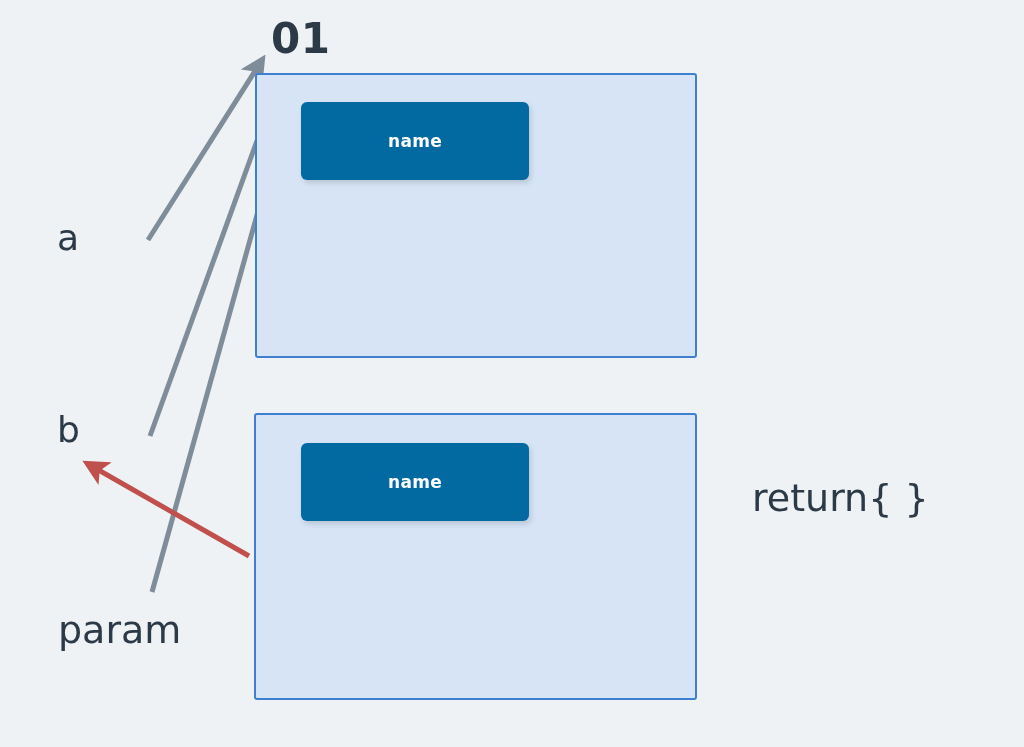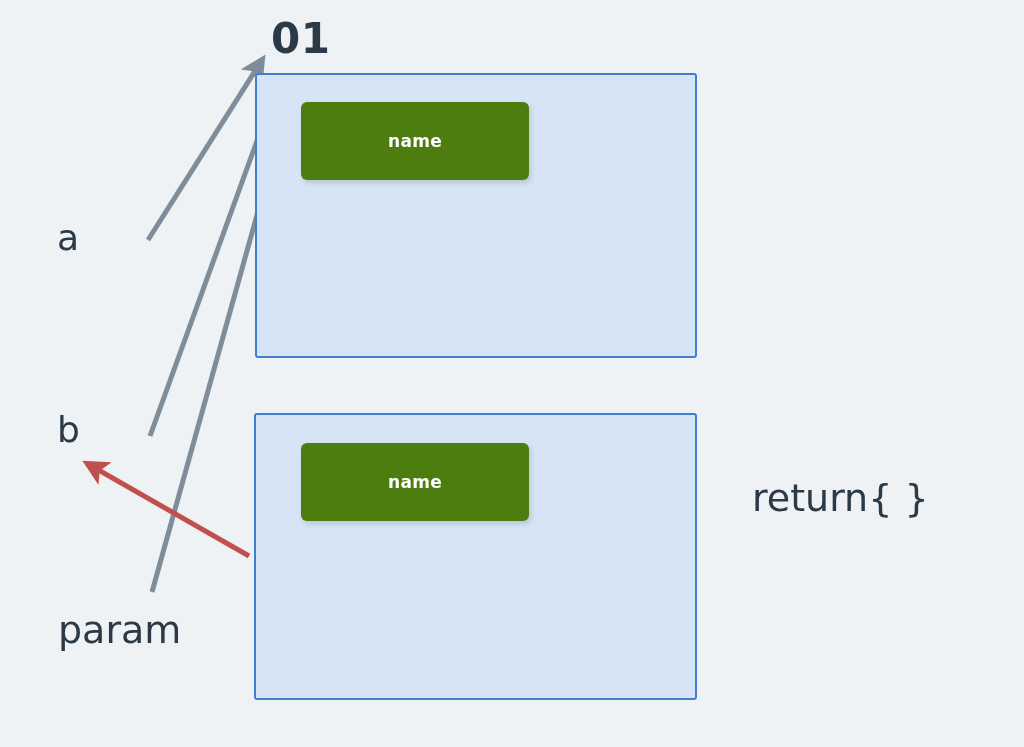--- a/index.html
+++ b/index.html
@@ -42,21 +42,21 @@
   }
   #block-2 {
     left: 254px;
     top: 413px;
     width: 443px;
     height: 287px;
   }
   .name-chip {
     position: absolute;
     box-sizing: border-box;
-    background: #4d7c0f;
+    background: #0369a1;
     border-radius: 6px;
     box-shadow: 2px 3px 5px rgba(80,90,100,0.22);
     display: flex;
     align-items: center;
     justify-content: center;
   }
   #chip-1 {
     left: 301px;
     top: 102px;
     width: 228px;

